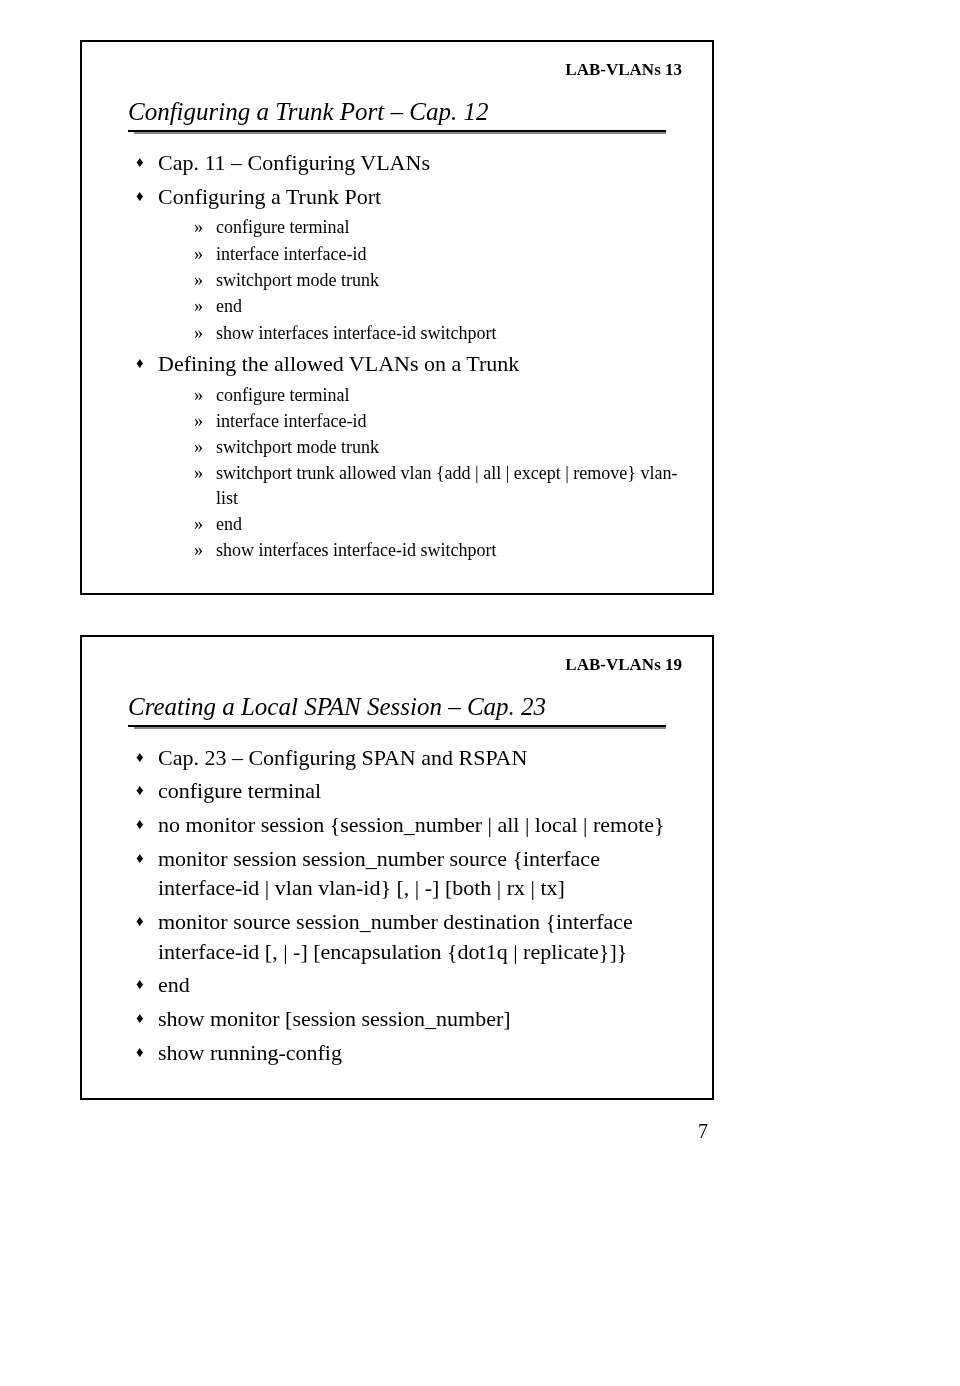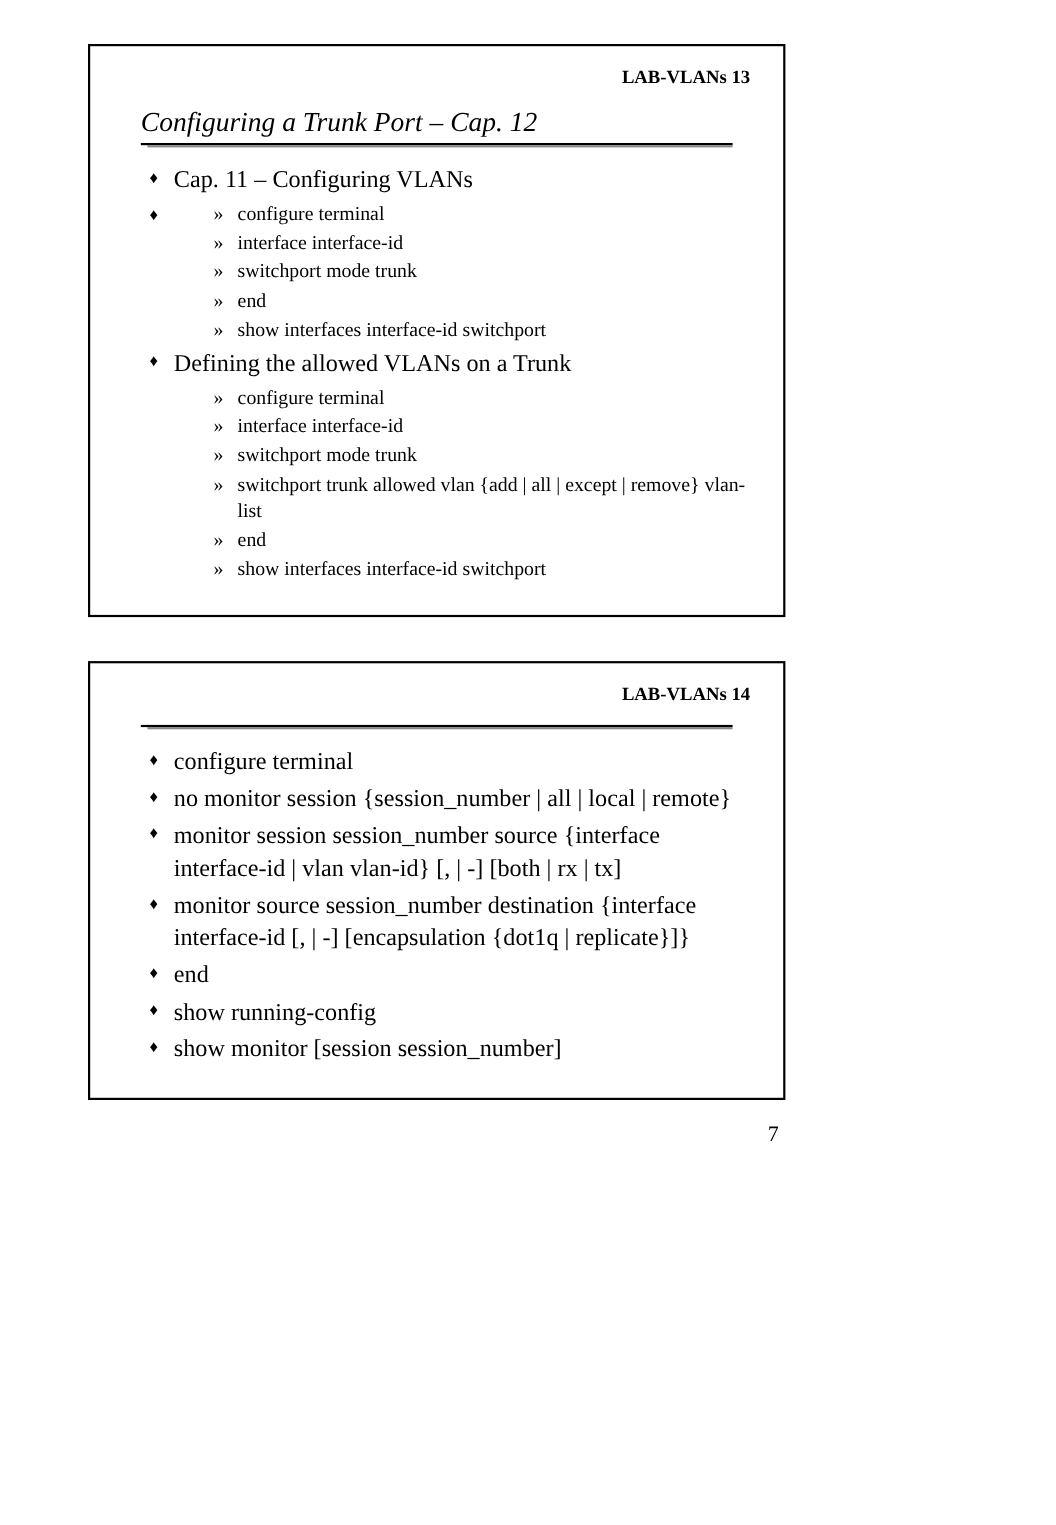--- a/index.html
+++ b/index.html
@@ -108,20 +108,21 @@
     <div class="slide-title">Configuring a Trunk Port – Cap. 12</div>
     <div class="title-rule-wrap">
       <hr class="title-rule">
       <hr class="title-rule-shadow">
     </div>
     <ul class="level1">
       <li>
         <span>Cap. 11 – Configuring VLANs</span>
       </li>
       <li>
+        <span>Configuring a Trunk Port</span>
         <ul class="level2">
           <li><span>configure terminal</span></li>
           <li><span>interface interface-id</span></li>
           <li><span>switchport mode trunk</span></li>
           <li><span>end</span></li>
           <li><span>show interfaces interface-id switchport</span></li>
         </ul>
       </li>
       <li>
         <span>Defining the allowed VLANs on a Trunk</span>
@@ -133,31 +134,33 @@
           <li><span>end</span></li>
           <li><span>show interfaces interface-id switchport</span></li>
         </ul>
       </li>
     </ul>
   </div>
 
   <div class="gap"></div>
 
   <div class="slide-box">
-    <div class="slide-code">LAB-VLANs 14</div>
+    <div class="slide-code">LAB-VLANs 19</div>
+    <div class="slide-title">Creating a Local SPAN Session – Cap. 23</div>
     <div class="title-rule-wrap">
       <hr class="title-rule">
       <hr class="title-rule-shadow">
     </div>
     <ul class="level1">
+      <li><span>Cap. 23 – Configuring SPAN and RSPAN</span></li>
       <li><span>configure terminal</span></li>
       <li><span>no monitor session {session_number | all | local | remote}</span></li>
       <li><span>monitor session session_number source {interface interface-id | vlan vlan-id} [, | -] [both | rx | tx]</span></li>
       <li><span>monitor source session_number destination {interface interface-id [, | -] [encapsulation {dot1q | replicate}]}</span></li>
       <li><span>end</span></li>
+      <li><span>show monitor [session session_number]</span></li>
       <li><span>show running-config</span></li>
-      <li><span>show monitor [session session_number]</span></li>
     </ul>
   </div>
 
   <div class="page-num">7</div>
 
 </div>
 
 </body></html>

